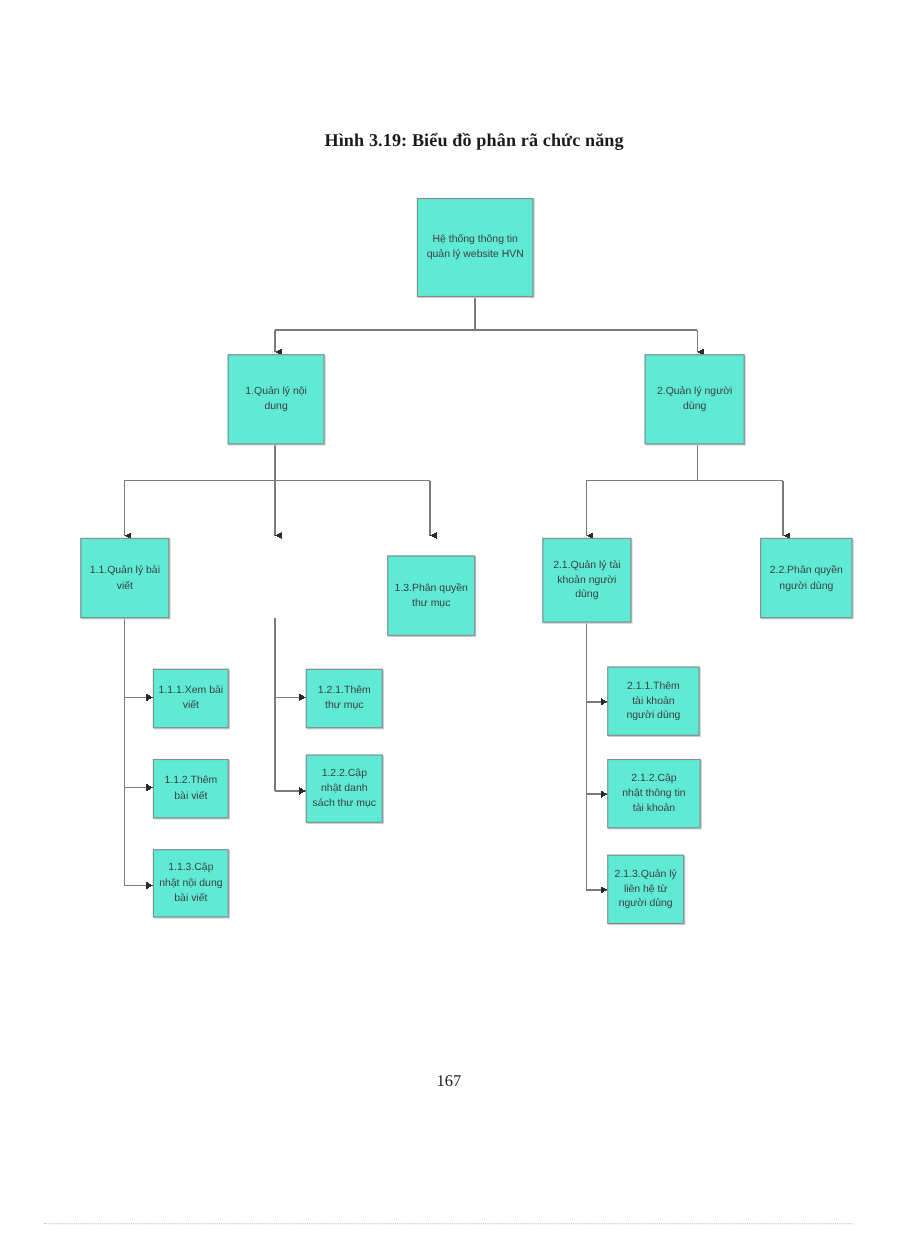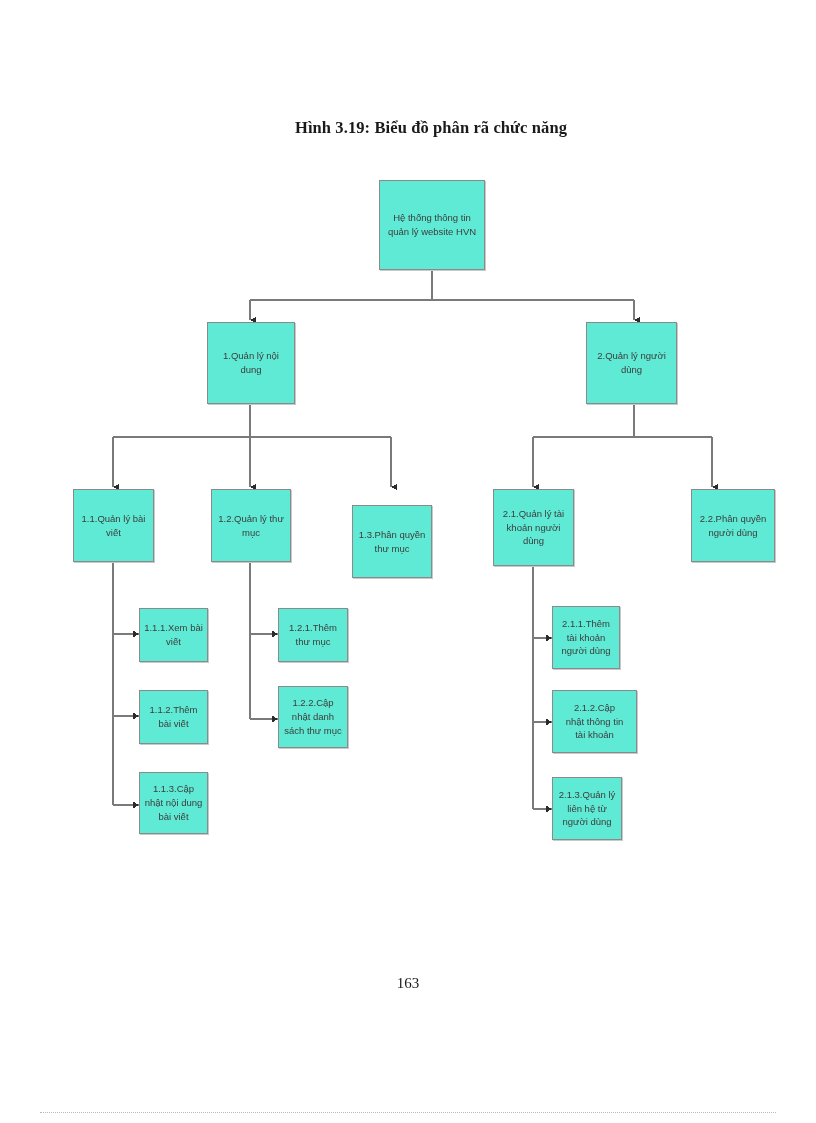--- a/index.html
+++ b/index.html
@@ -141,24 +141,20 @@
   </div>
   <div class="node" style="left:586px; top:322px; width:91px; height:82px;">
     <span class="node-label">2.Quản lý người
 dùng</span>
   </div>
 
   <div class="node" style="left:73px; top:489px; width:81px; height:73px;">
     <span class="node-label">1.1.Quản lý bài
 viết</span>
   </div>
-  <div class="node" style="left:211px; top:489px; width:80px; height:73px;">
-    <span class="node-label">1.2.Quản lý thư
-mục</span>
-  </div>
   <div class="node" style="left:352px; top:505px; width:80px; height:73px;">
     <span class="node-label">1.3.Phân quyền
 thư mục</span>
   </div>
   <div class="node" style="left:493px; top:489px; width:81px; height:77px;">
     <span class="node-label">2.1.Quản lý tài
 khoản người
 dùng</span>
   </div>
   <div class="node" style="left:670px; top:489px; width:84px; height:73px;margin-left:21px;">
@@ -183,33 +179,33 @@
   <div class="node" style="left:278px; top:608px; width:70px; height:54px;">
     <span class="node-label">1.2.1.Thêm
 thư mục</span>
   </div>
   <div class="node" style="left:278px; top:686px; width:70px; height:62px;">
     <span class="node-label">1.2.2.Cập
 nhật danh
 sách thư mục</span>
   </div>
 
-  <div class="node" style="left:552px; top:606px; width:68px; height:63px;">
+  <div class="node" style="left:552px; top:606px; width:84px; height:63px;">
     <span class="node-label">2.1.1.Thêm
 tài khoản
 người dùng</span>
   </div>
   <div class="node" style="left:552px; top:690px; width:85px; height:63px;">
     <span class="node-label">2.1.2.Cập
 nhật thông tin
 tài khoản</span>
   </div>
   <div class="node" style="left:552px; top:777px; width:70px; height:63px;">
     <span class="node-label">2.1.3.Quản lý
 liên hệ từ
 người dùng</span>
   </div>
 
-  <div id="page-number">163</div>
+  <div id="page-number">167</div>
 
   <div id="bottom-rule"></div>
 
 </div>
 
 </body></html>

